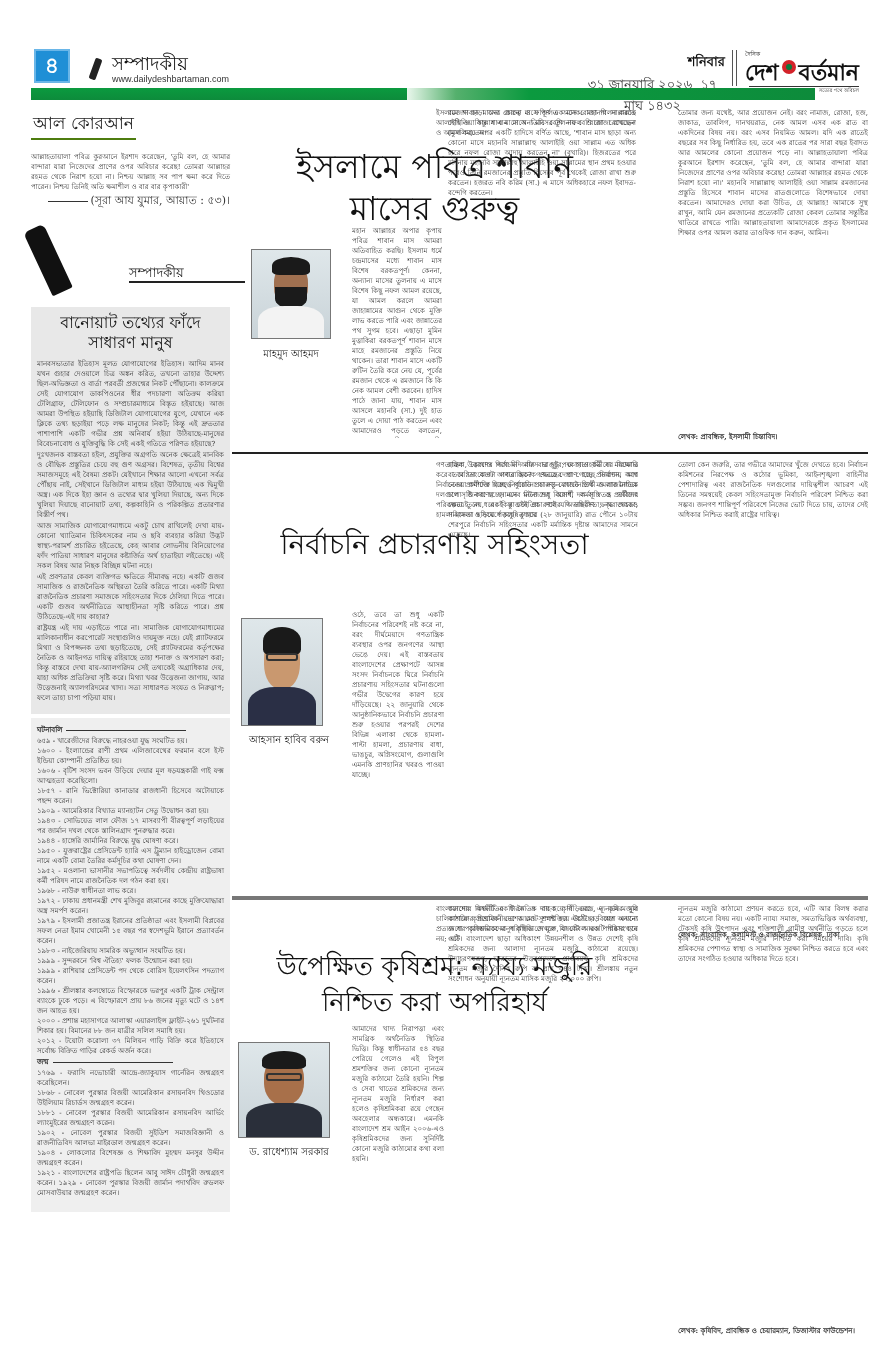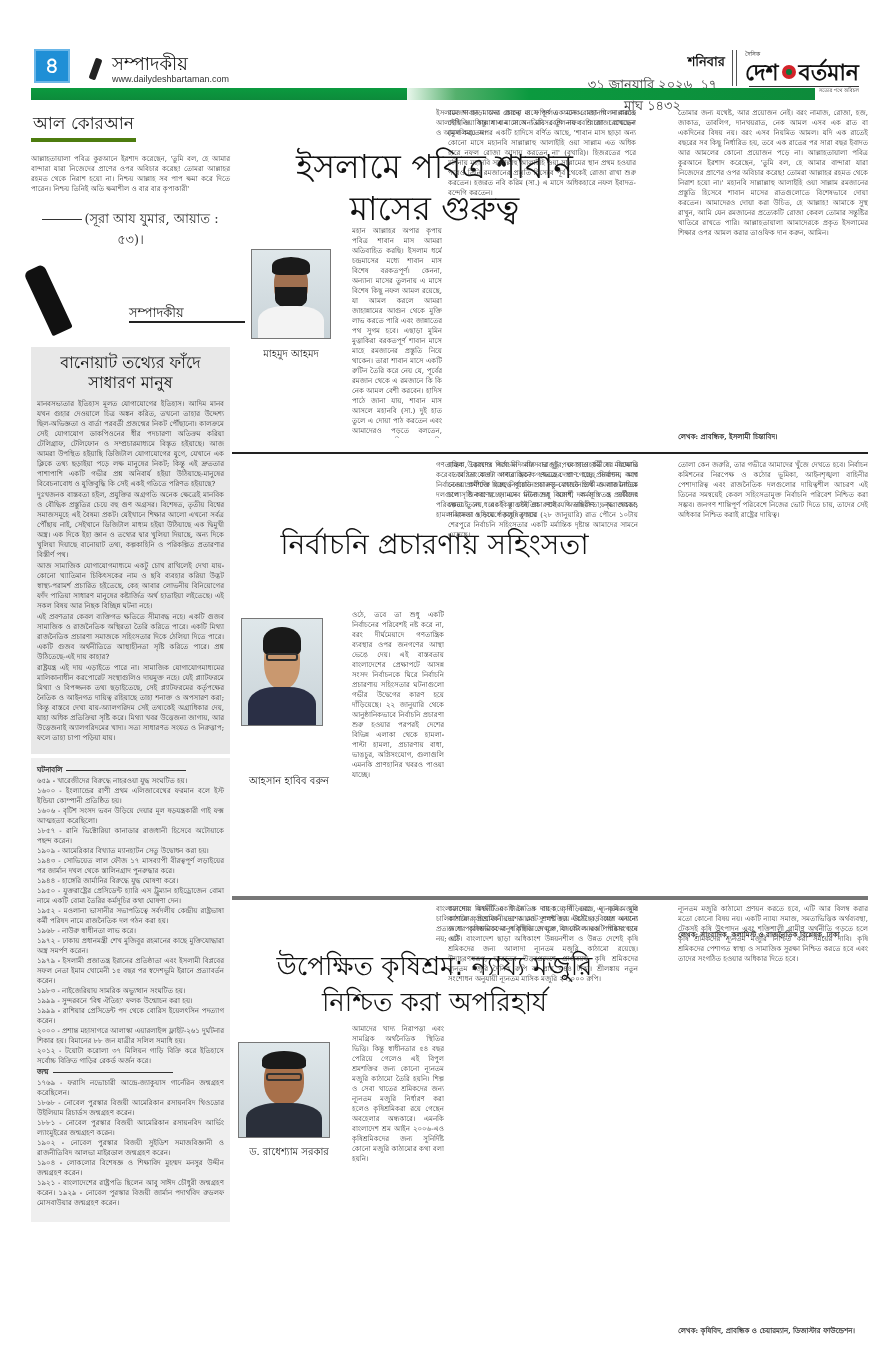--- a/index.html
+++ b/index.html
@@ -14,33 +14,33 @@
   .pen-glyph::before { content: ""; position: absolute; left: 4px; top: 2px; width: 7px; height: 22px; background: #222; transform: rotate(20deg); border-radius: 2px; }
   .brand-text { display: flex; flex-direction: column; }
   .brand-title { font-size: 18px; line-height: 20px; color: #111; }
   .brand-url { font-family: "Liberation Sans", sans-serif; font-size: 9px; color: #333; }
   .date-block { position: absolute; left: 580px; top: 52px; text-align: right; width: 145px; }
   .day { font-size: 13px; font-weight: bold; color: #111; }
   .date { font-size: 13px; color: #333; margin-top: 2px; text-align: center; }
   .vbar { position: absolute; left: 732px; top: 50px; width: 5px; height: 36px; border-left: 1px solid #555; border-right: 1px solid #555; }
   .logo { position: absolute; left: 745px; top: 49px; }
   .logo-small { font-size: 6px; color: #333; }
-  .logo-main { font-size: 22px; font-weight: bold; color: #111; line-height: 24px; display: flex; align-items: center; }
+  .logo-main { font-size: 22px; font-weight: bold; color: #111; line-height: 24px; display: flex; }
   .logo-dot { display: inline-block; width: 14px; height: 14px; border-radius: 50%; background: #d3232a; margin: 0 3px; position: relative; }
   .logo-dot::after { content: ""; position: absolute; left: 4px; top: 4px; width: 6px; height: 6px; border-radius: 50%; background: #0a7a3c; }
   .logo-tag { font-size: 5px; color: #333; text-align: right; border-top: 1px solid #333; margin-top: 2px; width: 110px; margin-left: auto; }
   .green-bar { position: absolute; left: 31px; top: 88px; width: 376px; height: 12px; background: linear-gradient(180deg,#0b9a3f,#0d8b3b); }
   .green-bar2 { position: absolute; left: 407px; top: 88px; width: 408px; height: 12px; background: linear-gradient(90deg,#e9f7ec 0%, #55b06d 12%, #0b9a3f 30%, #0d8b3b 100%); }
 
   
   .lcol { position: absolute; left: 31px; top: 100px; width: 199px; }
-  .quran-title { font-size: 17px; margin-top: 10px; border-bottom: 4px solid #4d7c0f; display: inline-block; padding: 0 2px; }
+  .quran-title { font-size: 17px; margin-top: 10px; border-bottom: 2px solid #4d7c0f; display: inline-block; padding: 0 2px; }
   .small-text { font-size: 7px; line-height: 10px; color: #333; text-align: justify; }
   .quran-body { margin-top: 12px; }
-  .quran-ref { font-size: 13px; text-align: center; color: #333; margin-top: 15px; }
+  .quran-ref { font-size: 11px; text-align: right; color: #333; margin-top: 0; }
   .quran-ref::before { content: ""; display: inline-block; width: 40px; border-top: 1px solid #333; vertical-align: middle; margin-right: 2px; }
   .prayer-box { margin-top: 12px; background: #e9e9e9; padding: 8px 0 12px; border-bottom: 4px solid #bbb; }
   .prayer-title { font-size: 10px; text-align: center; font-weight: bold; margin-bottom: 6px; }
   .prayer-table { width: 100%; border-collapse: collapse; background: #fff; font-size: 7px; text-align: center; }
   .prayer-table td, .prayer-table th { border: 1px solid #999; height: 15px; font-weight: normal; }
   .editorial-banner { margin-top: 8px; height: 88px; position: relative; }
   .pen-big { position: absolute; left: 6px; top: 6px; width: 22px; height: 70px; background: #111; transform: rotate(-25deg); border-radius: 6px 6px 2px 2px; }
   .ed-label { position: absolute; left: 98px; top: 44px; font-size: 13px; color: #222; }
   .ed-line { position: absolute; left: 98px; top: 62px; width: 116px; border-top: 2px solid #222; }
   .ed-box { background: #e8e8e8; padding: 6px 6px 10px; }
@@ -134,20 +134,21 @@
         <p class="small-text">১৯৪৩ - সোভিয়েত লাল ফৌজ ১৭ মাসব্যাপী বীরত্বপূর্ণ লড়াইয়ের পর জার্মান দখল থেকে স্তালিনগ্রাদ পুনরুদ্ধার করে।</p>
         <p class="small-text">১৯৪৪ - হাঙ্গেরি জার্মানির বিরুদ্ধে যুদ্ধ ঘোষণা করে।</p>
         <p class="small-text">১৯৫০ - যুক্তরাষ্ট্রের প্রেসিডেন্ট হ্যারি এস ট্রুম্যান হাইড্রোজেন বোমা নামে একটি বোমা তৈরির কর্মসূচির কথা ঘোষণা দেন।</p>
         <p class="small-text">১৯৫২ - মওলানা ভাসানীর সভাপতিত্বে সর্বদলীয় কেন্দ্রীয় রাষ্ট্রভাষা কর্মী পরিষদ নামে রাজনৈতিক দল গঠন করা হয়।</p>
         <p class="small-text">১৯৬৮ - নাউরু স্বাধীনতা লাভ করে।</p>
         <p class="small-text">১৯৭২ - ঢাকায় প্রধানমন্ত্রী শেখ মুজিবুর রহমানের কাছে মুক্তিযোদ্ধারা অস্ত্র সমর্পণ করেন।</p>
         <p class="small-text">১৯৭৯ - ইসলামী প্রজাতন্ত্র ইরানের প্রতিষ্ঠাতা এবং ইসলামী বিপ্লবের সফল নেতা ইমাম খোমেনী ১৫ বছর পর স্বদেশভূমি ইরানে প্রত্যাবর্তন করেন।</p>
         <p class="small-text">১৯৮৩ - নাইজেরিয়ায় সামরিক অভ্যুত্থান সংঘটিত হয়।</p>
         <p class="small-text">১৯৯৯ - সুন্দরবনে 'বিশ্ব ঐতিহ্য' ফলক উন্মোচন করা হয়।</p>
         <p class="small-text">১৯৯৯ - রাশিয়ার প্রেসিডেন্ট পদ থেকে বোরিস ইয়েলৎসিন পদত্যাগ করেন।</p>
+        <p class="small-text">১৯৯৬ - শ্রীলঙ্কার কলম্বোতে বিস্ফোরকে ভরপুর একটি ট্রাক সেন্ট্রাল ব্যাংকে ঢুকে পড়ে। এ বিস্ফোরণে প্রায় ৮৬ জনের মৃত্যু ঘটে ও ১৪শ জন আহত হয়।</p>
         <p class="small-text">২০০০ - প্রশান্ত মহাসাগরে আলাস্কা এয়ারলাইন্স ফ্লাইট-২৬১ দুর্ঘটনার শিকার হয়। বিমানের ৮৮ জন যাত্রীর সলিল সমাধি হয়।</p>
         <p class="small-text">২০১২ - টয়োটা করোলা ৩৭ মিলিয়ন গাড়ি বিক্রি করে ইতিহাসে সর্বোচ্চ বিক্রিত গাড়ির রেকর্ড অর্জন করে।</p>
       </div>
     <div class="history-head">জন্ম</div>
     <div id="births-list">
         <p class="small-text">১৭৬৯ - ফরাসি নভোচারী আন্দ্রে-জ্যাকুয়াস গার্নেরিন জন্মগ্রহণ করেছিলেন।</p>
         <p class="small-text">১৮৬৮ - নোবেল পুরস্কার বিজয়ী আমেরিকান রসায়নবিদ থিওডোর উইলিয়াম রিচার্ডস জন্মগ্রহণ করেন।</p>
         <p class="small-text">১৮৮১ - নোবেল পুরস্কার বিজয়ী আমেরিকান রসায়নবিদ আর্ভিং ল্যাংমুইরের জন্মগ্রহণ করেন।</p>
         <p class="small-text">১৯০২ - নোবেল পুরস্কার বিজয়ী সুইডিশ সমাজবিজ্ঞানী ও রাজনীতিবিদ আলভা মাইরডাল জন্মগ্রহণ করেন।</p>
         <p class="small-text">১৯০৪ - লোকলোর বিশেষজ্ঞ ও শিক্ষাবিদ মুহম্মদ মনসুর উদ্দীন জন্মগ্রহণ করেন।</p>
@@ -177,21 +178,21 @@
 <div class="col-text" style="left:436px; top:460px; width:202px; height:66px;">গণতান্ত্রিক উত্তরণের পথে যদি বার বার দুই পক্ষ হাতাহাতি বা মারামারি করে তবে তা কতটা গণতান্ত্রিক? গণতন্ত্রের প্রাণ হচ্ছে নির্বাচন, আর নির্বাচনের প্রাণশক্তি হচ্ছে নির্বাচনি প্রচারণা যেখানে প্রার্থী ও রাজনৈতিক দলগুলো জনগণের সামনে নিজেদের আদর্শ, কর্মসূচি ও ভবিষ্যৎ পরিকল্পনা তুলে ধরে। কিন্তু সেই প্রচারণাই যদি সহিংসতা, অরাজকতা, হামলা-মামলা ও সংঘর্ষে কলুষিত হয়ে</div>
 <div class="headline" style="position:absolute; left:232px; top:526px; width:405px; font-size:28px; line-height:38px;">
   <div>নির্বাচনি প্রচারণায় সহিংসতা</div>
 </div>
 <div class="photo" style="left:241px; top:618px; width:82px; height:108px;">
   <div class="face" style="background:#c9986f;"></div>
     <div class="hair" style="height:26%;"></div>
     <div class="glasses"></div>
     <div class="body" style="background:#2a2f45;"></div>
 </div>
-<div class="caption" style="left:234px; top:773px; width:110px;">আহসান হাবিব বরুন</div>
+<div class="caption" style="left:234px; top:732px; width:110px;">আহসান হাবিব বরুন</div>
 <div class="col-text" style="left:352px; top:610px; width:92px; height:290px;">ওঠে, তবে তা শুধু একটি নির্বাচনের পরিবেশই নষ্ট করে না, বরং দীর্ঘমেয়াদে গণতান্ত্রিক ব্যবস্থার ওপর জনগণের আস্থা ভেঙে দেয়। এই বাস্তবতায় বাংলাদেশের প্রেক্ষাপটে আসন্ন সংসদ নির্বাচনকে ঘিরে নির্বাচনি প্রচারণায় সহিংসতার ঘটনাগুলো গভীর উদ্বেগের কারণ হয়ে দাঁড়িয়েছে। ২২ জানুয়ারি থেকে আনুষ্ঠানিকভাবে নির্বাচনি প্রচারণা শুরু হওয়ার পরপরই দেশের বিভিন্ন এলাকা থেকে হামলা-পাল্টা হামলা, প্রচারণায় বাধা, ভাঙচুর, অগ্নিসংযোগ, গুলাগুলি এমনকি প্রাণহানির খবরও পাওয়া যাচ্ছে।</div>
 <div class="col-text" style="left:448px; top:460px; width:190px; height:440px;">হামলা, কোথাও নির্বাচনি অফিস ভাঙচুর, কোথাও কর্মীদের বিক্ষোভ বা অগ্নিসংযোগ। আবার অনেক ক্ষেত্রে দেখা গেছে, প্রচারণায় অংশ নেওয়া কর্মীদের বিরুদ্ধে পুরোনো বা নতুন রাজনৈতিক মামলার মাধ্যমে চাপ সৃষ্টি করা হচ্ছে। এসব ঘটনা শুধু বিরোধী দল বা স্বতন্ত্র প্রার্থীদের ক্ষেত্রেই নয়, একই রাজনৈতিক দলের অভ্যন্তরীণ দ্বন্দ্ব থেকেও সহিংসতা ছড়িয়ে পড়ছে। বুধবার (২৮ জানুয়ারি) রাত পৌনে ১০টায় শেরপুরে নির্বাচনি সহিংসতার একটি মর্মান্তিক দৃষ্টান্ত আমাদের সামনে এসেছে।</div>
 <div class="col-text" style="left:678px; top:460px; width:190px; height:420px;">তোলা কেন জরুরি, তার গভীরে আমাদের খুঁজে দেখতে হবে। নির্বাচন কমিশনের নিরপেক্ষ ও কঠোর ভূমিকা, আইনশৃঙ্খলা বাহিনীর পেশাদারিত্ব এবং রাজনৈতিক দলগুলোর দায়িত্বশীল আচরণ এই তিনের সমন্বয়েই কেবল সহিংসতামুক্ত নির্বাচনি পরিবেশ নিশ্চিত করা সম্ভব। জনগণ শান্তিপূর্ণ পরিবেশে নিজের ভোট দিতে চায়, তাদের সেই অধিকার নিশ্চিত করাই রাষ্ট্রের দায়িত্ব।</div>
 <div class="col-text byline" style="left:678px; top:930px; width:190px; height:12px;">লেখক: সাংবাদিক, কলামিস্ট ও রাজনৈতিক বিশ্লেষক, ঢাকা</div>
 <div class="thick-rule" style="left:232px; top:896px; width:636px;"></div>
 
 <div class="col-text" style="left:436px; top:904px; width:202px; height:42px;">বাংলাদেশের অর্থনীতির ধারক ও বাহক কৃষি এবং এ কৃষির মূল চালিকাশক্তি কৃষিশ্রমিক। দেশের মোট শ্রমশক্তির একটি বড় অংশ এখনো প্রত্যক্ষ বা পরোক্ষভাবে মানুষ কৃষিকাজে যুক্ত, যা কেবল একটি পরিসংখ্যান নয়; এটি</div>
 <div class="headline" style="position:absolute; left:232px; top:948px; width:405px; font-size:26px; line-height:36px;">
   <div>উপেক্ষিত কৃষিশ্রম: ন্যায্য মজুরি</div>
   <div>নিশ্চিত করা অপরিহার্য</div>

